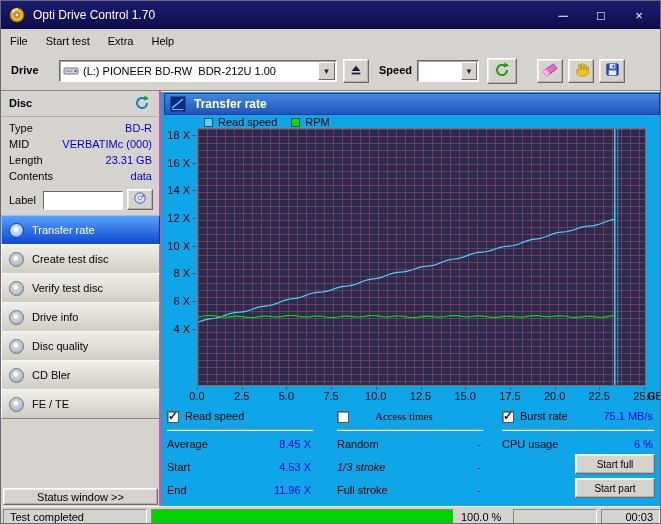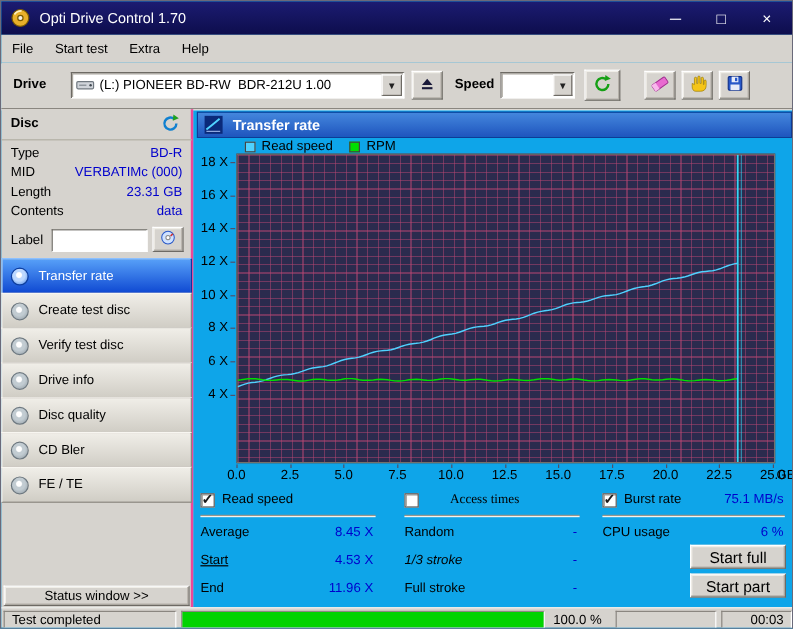--- a/index.html
+++ b/index.html
@@ -70,21 +70,21 @@
   .xtickmark{position:absolute;top:386px;width:1px;height:3px;background:#50506a;}
   .x-unit{position:absolute;left:646px;top:389px;}
   
   .cb{position:absolute;width:12px;height:12px;background:#fff;border:1px solid #555;box-shadow:inset 1px 1px 0 #9a968e;}
   .cb .mark{display:none;position:absolute;top:-3px;left:0px;font-size:12px;font-weight:bold;color:#1a1a1a;}
   .cb.on .mark{display:block;}
   .r-label{position:absolute;}
   .r-value{position:absolute;text-align:right;color:#0000cc;}
   .group-line{position:absolute;height:1px;background:#9a968c;box-shadow:0 1px 0 #f5f3ee;}
   .push-btn{position:absolute;width:80px;height:20px;display:flex;align-items:center;justify-content:center;
-    background:#d6d3ce;border:1px solid;border-color:#ffffff #6d6a64 #6d6a64 #ffffff;box-shadow:inset -1px -1px 0 #b4b0a8,inset 1px 1px 0 #f0eee8;font-family:"Liberation Sans",sans-serif;font-size:13px;}
+    background:#d6d3ce;border:1px solid;border-color:#ffffff #6d6a64 #6d6a64 #ffffff;box-shadow:inset -1px -1px 0 #b4b0a8,inset 1px 1px 0 #f0eee8;font-family:"Liberation Sans",sans-serif;font-size:10px;}
   
   .statusbar{position:absolute;left:0;top:505px;width:661px;height:19px;background:#d6d3ce;border-top:1px solid #f5f3ee;}
   .sb-panel{position:absolute;top:2px;height:15px;border:1px solid;border-color:#8a8680 #ffffff #ffffff #8a8680;display:flex;align-items:center;}
   .progress-fill{height:100%;background:#00d300;}
   .sb-text{padding:0 6px;white-space:nowrap;}
 </style>
 </head>
 <body>
 
 <div class="win">
@@ -321,21 +321,21 @@
   <div class="group-line" style="left:336px;top:428px;width:146px;"></div>
   <div class="group-line" style="left:501px;top:428px;width:152px;"></div>
 
   <span class="r-label" style="left:166px;top:437px;">Average</span>
   <span class="r-value" style="left:210px;top:437px;width:100px;">8.45 X</span>
   <span class="r-label" style="left:336px;top:437px;">Random</span>
   <span class="r-value" style="left:380px;top:437px;width:100px;">-</span>
   <span class="r-label" style="left:501px;top:437px;">CPU usage</span>
   <span class="r-value" style="left:552px;top:437px;width:100px;">6 %</span>
 
-  <span class="r-label" style="left:166px;top:460px;text-decoration:underline;">Start</span>
+  <span class="r-label" style="left:166px;top:460px;">Start</span>
   <span class="r-value" style="left:210px;top:460px;width:100px;">4.53 X</span>
   <span class="r-label" style="left:336px;top:460px;font-style:italic;">1/3 stroke</span>
   <span class="r-value" style="left:380px;top:460px;width:100px;">-</span>
   <button class="push-btn" style="left:574px;top:453px;">Start full</button>
 
   <span class="r-label" style="left:166px;top:483px;">End</span>
   <span class="r-value" style="left:210px;top:483px;width:100px;">11.96 X</span>
   <span class="r-label" style="left:336px;top:483px;">Full stroke</span>
   <span class="r-value" style="left:380px;top:483px;width:100px;">-</span>
   <button class="push-btn" style="left:574px;top:477px;">Start part</button>

